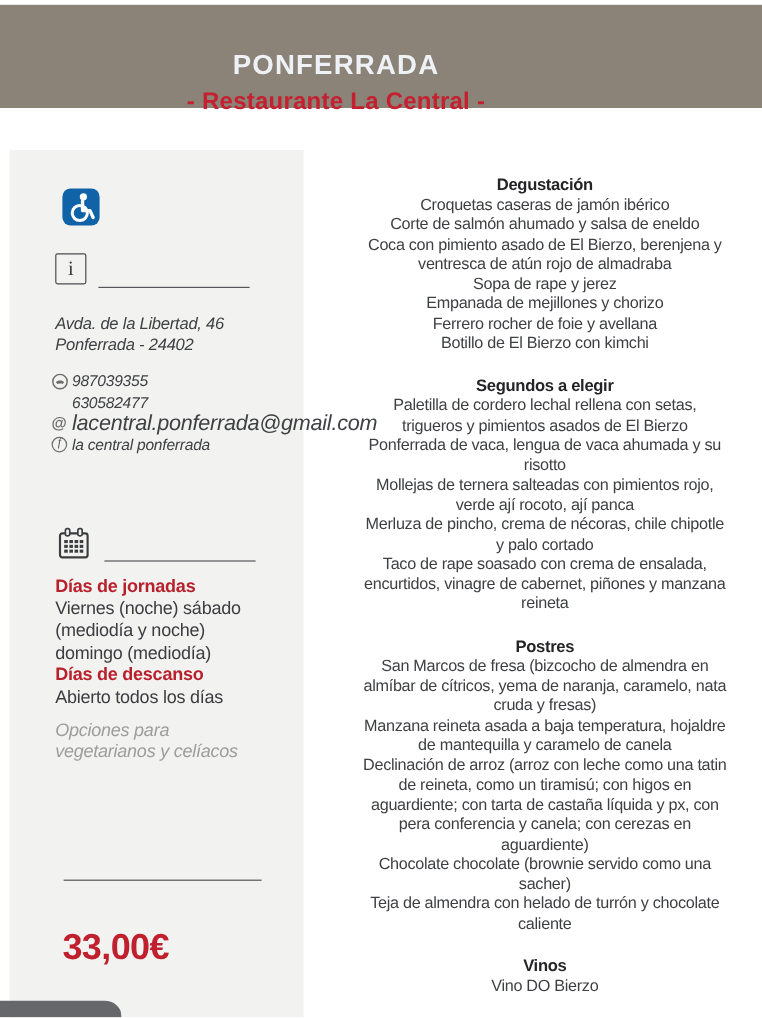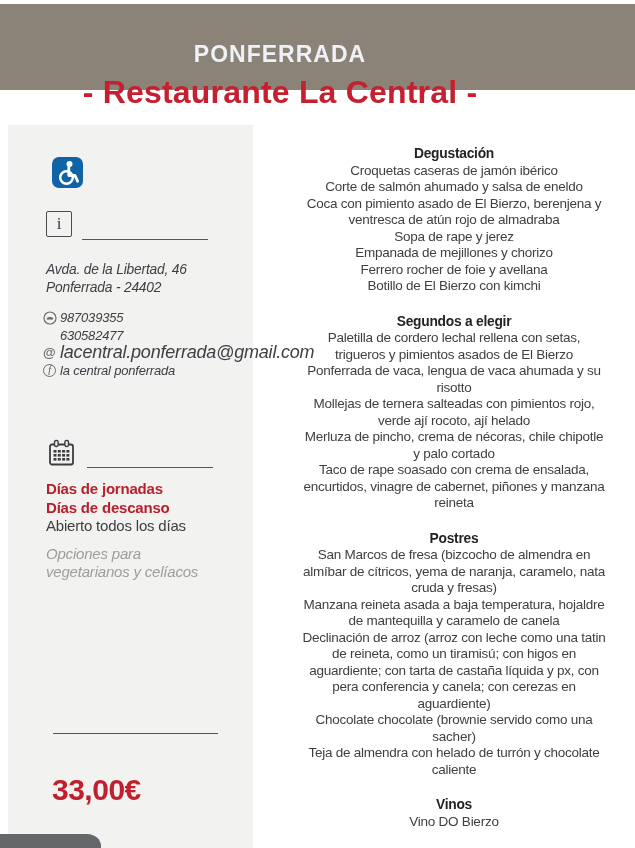--- a/index.html
+++ b/index.html
@@ -4,21 +4,21 @@
 <style>
   html,body{margin:0;padding:0;background:#ffffff;}
   .page{
     position:relative;width:635px;height:848px;overflow:hidden;
     background:#ffffff;font-family:"Liberation Sans",sans-serif;
   }
   
   .header{position:absolute;left:0;top:4px;width:635px;height:86px;background:#8b8378;padding-left:20px;}
   .header-inner{width:520px;text-align:center;padding-top:37px;}
   .city{font-size:23px;font-weight:bold;color:#eef1f5;letter-spacing:1px;}
-  .restaurant{font-size:32px;font-weight:bold;color:#c4202f;margin-top:6px;letter-spacing:0.2px;}
+  .restaurant{font-size:20px;font-weight:bold;color:#c4202f;margin-top:6px;letter-spacing:0.2px;}
   
   .sidebar{position:absolute;left:8px;top:125px;width:245px;height:723px;background:#f2f2f0;}
   .access{position:absolute;left:44px;top:32px;width:31px;height:31px;border-radius:7px;background:#1063a6;}
   .access svg{display:block;}
   .infoicon{
     position:absolute;left:38px;top:86px;width:26px;height:26px;box-sizing:border-box;
     border:1.7px solid #4b4c50;border-radius:2px;text-align:center;
     font-family:"Liberation Serif",serif;font-size:17px;line-height:23px;color:#3a3b3e;
   }
   .rule{position:absolute;border-top:1.7px solid #55565a;height:0;}
@@ -130,20 +130,21 @@
             <rect x="9.8" y="19" width="3" height="2.6"></rect>
             <rect x="14.1" y="19" width="3" height="2.6"></rect>
             <rect x="18.4" y="19" width="3" height="2.6"></rect>
         </g>
       </svg>
     </div>
     <div class="rule rule-cal"></div>
 
     <div class="schedule">
       <div class="sched-label">Días de jornadas</div>
+      <div>Viernes (noche) sábado (mediodía y noche) domingo (mediodía)</div>
       <div class="sched-label">Días de descanso</div>
       <div>Abierto todos los días</div>
       <div class="sched-note">Opciones para vegetarianos y celíacos</div>
     </div>
 
     <div class="rule rule-price"></div>
     <div class="price">33,00€</div>
 
   </aside>
 
@@ -155,21 +156,21 @@
         <div class="menu-item">Coca con pimiento asado de El Bierzo, berenjena y ventresca de atún rojo de almadraba</div>
         <div class="menu-item">Sopa de rape y jerez</div>
         <div class="menu-item">Empanada de mejillones y chorizo</div>
         <div class="menu-item">Ferrero rocher de foie y avellana</div>
         <div class="menu-item">Botillo de El Bierzo con kimchi</div>
       </section>
       <section class="menu-section">
         <h3 class="menu-heading">Segundos a elegir</h3>
         <div class="menu-item">Paletilla de cordero lechal rellena con setas, trigueros y pimientos asados de El Bierzo</div>
         <div class="menu-item">Ponferrada de vaca, lengua de vaca ahumada y su risotto</div>
-        <div class="menu-item">Mollejas de ternera salteadas con pimientos rojo, verde ají rocoto, ají helado</div>
+        <div class="menu-item">Mollejas de ternera salteadas con pimientos rojo, verde ají rocoto, ají panca</div>
         <div class="menu-item">Merluza de pincho, crema de nécoras, chile chipotle y palo cortado</div>
         <div class="menu-item">Taco de rape soasado con crema de ensalada, encurtidos, vinagre de cabernet, piñones y manzana reineta</div>
       </section>
       <section class="menu-section">
         <h3 class="menu-heading">Postres</h3>
         <div class="menu-item">San Marcos de fresa (bizcocho de almendra en almíbar de cítricos, yema de naranja, caramelo, nata cruda y fresas)</div>
         <div class="menu-item">Manzana reineta asada a baja temperatura, hojaldre de mantequilla y caramelo de canela</div>
         <div class="menu-item">Declinación de arroz (arroz con leche como una tatin de reineta, como un tiramisú; con higos en aguardiente; con tarta de castaña líquida y px, con pera conferencia y canela; con cerezas en aguardiente)</div>
         <div class="menu-item">Chocolate chocolate (brownie servido como una sacher)</div>
         <div class="menu-item">Teja de almendra con helado de turrón y chocolate caliente</div>

